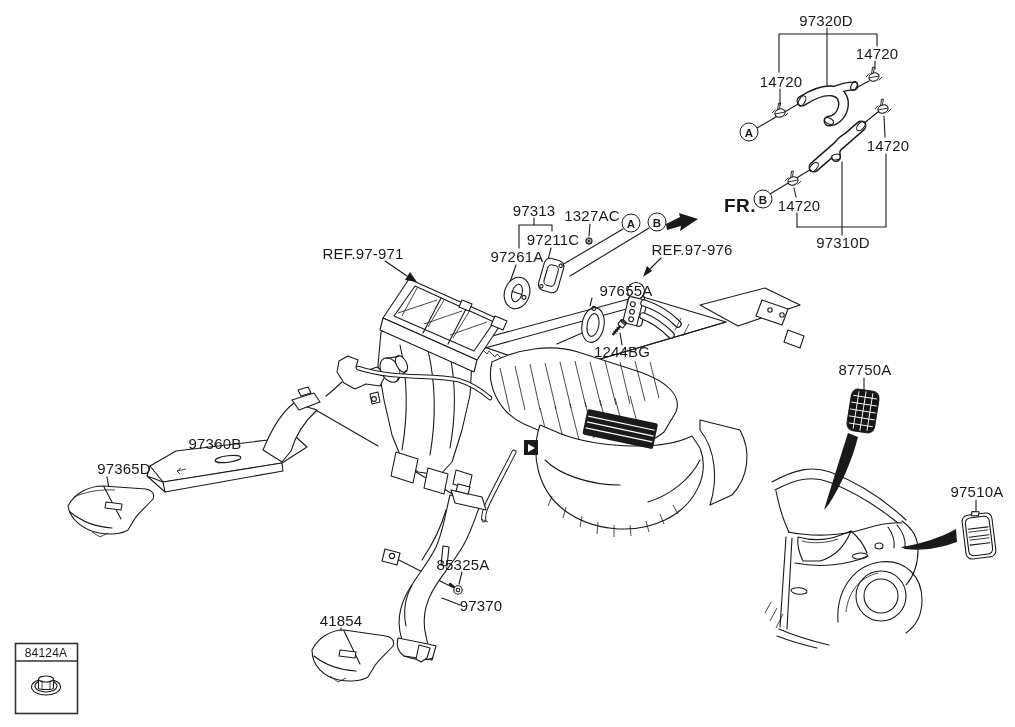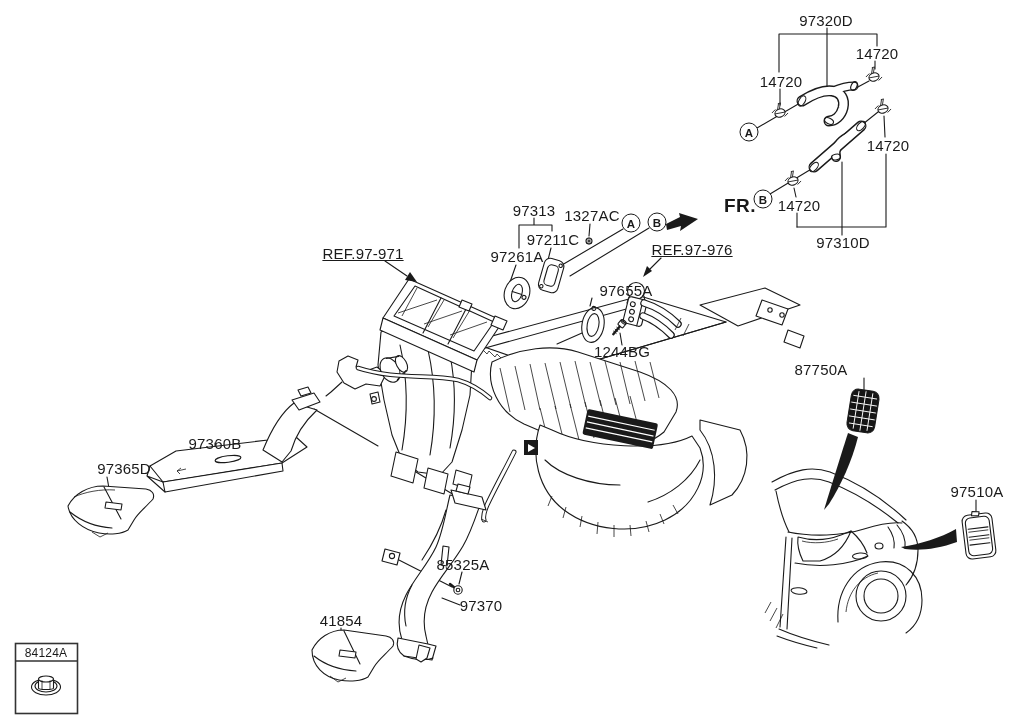--- a/index.html
+++ b/index.html
@@ -1,21 +1,21 @@
 <!DOCTYPE html>
 <html><head>
 <meta charset="utf-8">
 <style>
   html,body{margin:0;padding:0;background:#fff;}
   #canvas{position:relative;width:1015px;height:727px;background:#fff;overflow:hidden;
           font-family:"Liberation Sans","DejaVu Sans",sans-serif;color:#1a1a1a;}
   #art{position:absolute;left:0;top:0;}
   .lbl{position:absolute;transform:translateX(-50%);font-size:15px;line-height:16px;
        white-space:nowrap;color:#1a1a1a;letter-spacing:0.2px;}
-  .ref{text-decoration:underline;}
+  .ref{}
   .fr{font-size:19px;font-weight:bold;letter-spacing:0.5px;margin-left:28px;}
   .callout{position:absolute;transform:translate(-50%,-50%);width:17px;height:17px;
            border:1.4px solid #1a1a1a;border-radius:50%;background:#fff;
            font-size:11.5px;font-weight:bold;display:flex;align-items:center;justify-content:center;}
   .boxlbl{font-size:12px;transform:translateX(-50%);}
   svg *{vector-effect:none;}
   .ln{stroke:#1a1a1a;stroke-width:1.1;fill:none;stroke-linecap:round;stroke-linejoin:round;}
   .wf{stroke:#1a1a1a;stroke-width:1.1;fill:#fff;stroke-linejoin:round;}
   .bk{fill:#1a1a1a;stroke:none;}
   .thin{stroke:#1a1a1a;stroke-width:0.8;fill:none;}
@@ -320,21 +320,21 @@
 <div class="lbl fr" style="left:712px;top:198px">FR.</div>
 <div class="lbl" style="left:626px;top:283px">97655A</div>
 <div class="lbl" style="left:622px;top:344px">1244BG</div>
 
 <div class="lbl" style="left:215px;top:436px">97360B</div>
 <div class="lbl" style="left:124px;top:461px">97365D</div>
 <div class="lbl" style="left:341px;top:613px">41854</div>
 <div class="lbl" style="left:481px;top:598px">97370</div>
 <div class="lbl" style="left:463px;top:557px">85325A</div>
 
-<div class="lbl" style="left:821px;top:362px">87750A</div>
+<div class="lbl" style="left:865px;top:362px">87750A</div>
 <div class="lbl" style="left:977px;top:484px">97510A</div>
 <div class="lbl boxlbl" style="left:46px;top:645px">84124A</div>
 
 <div class="callout" style="left:749px;top:132px">A</div>
 <div class="callout" style="left:763px;top:199px">B</div>
 <div class="callout" style="left:631px;top:223px">A</div>
 <div class="callout" style="left:657px;top:222px">B</div>
 
 </div>
 

